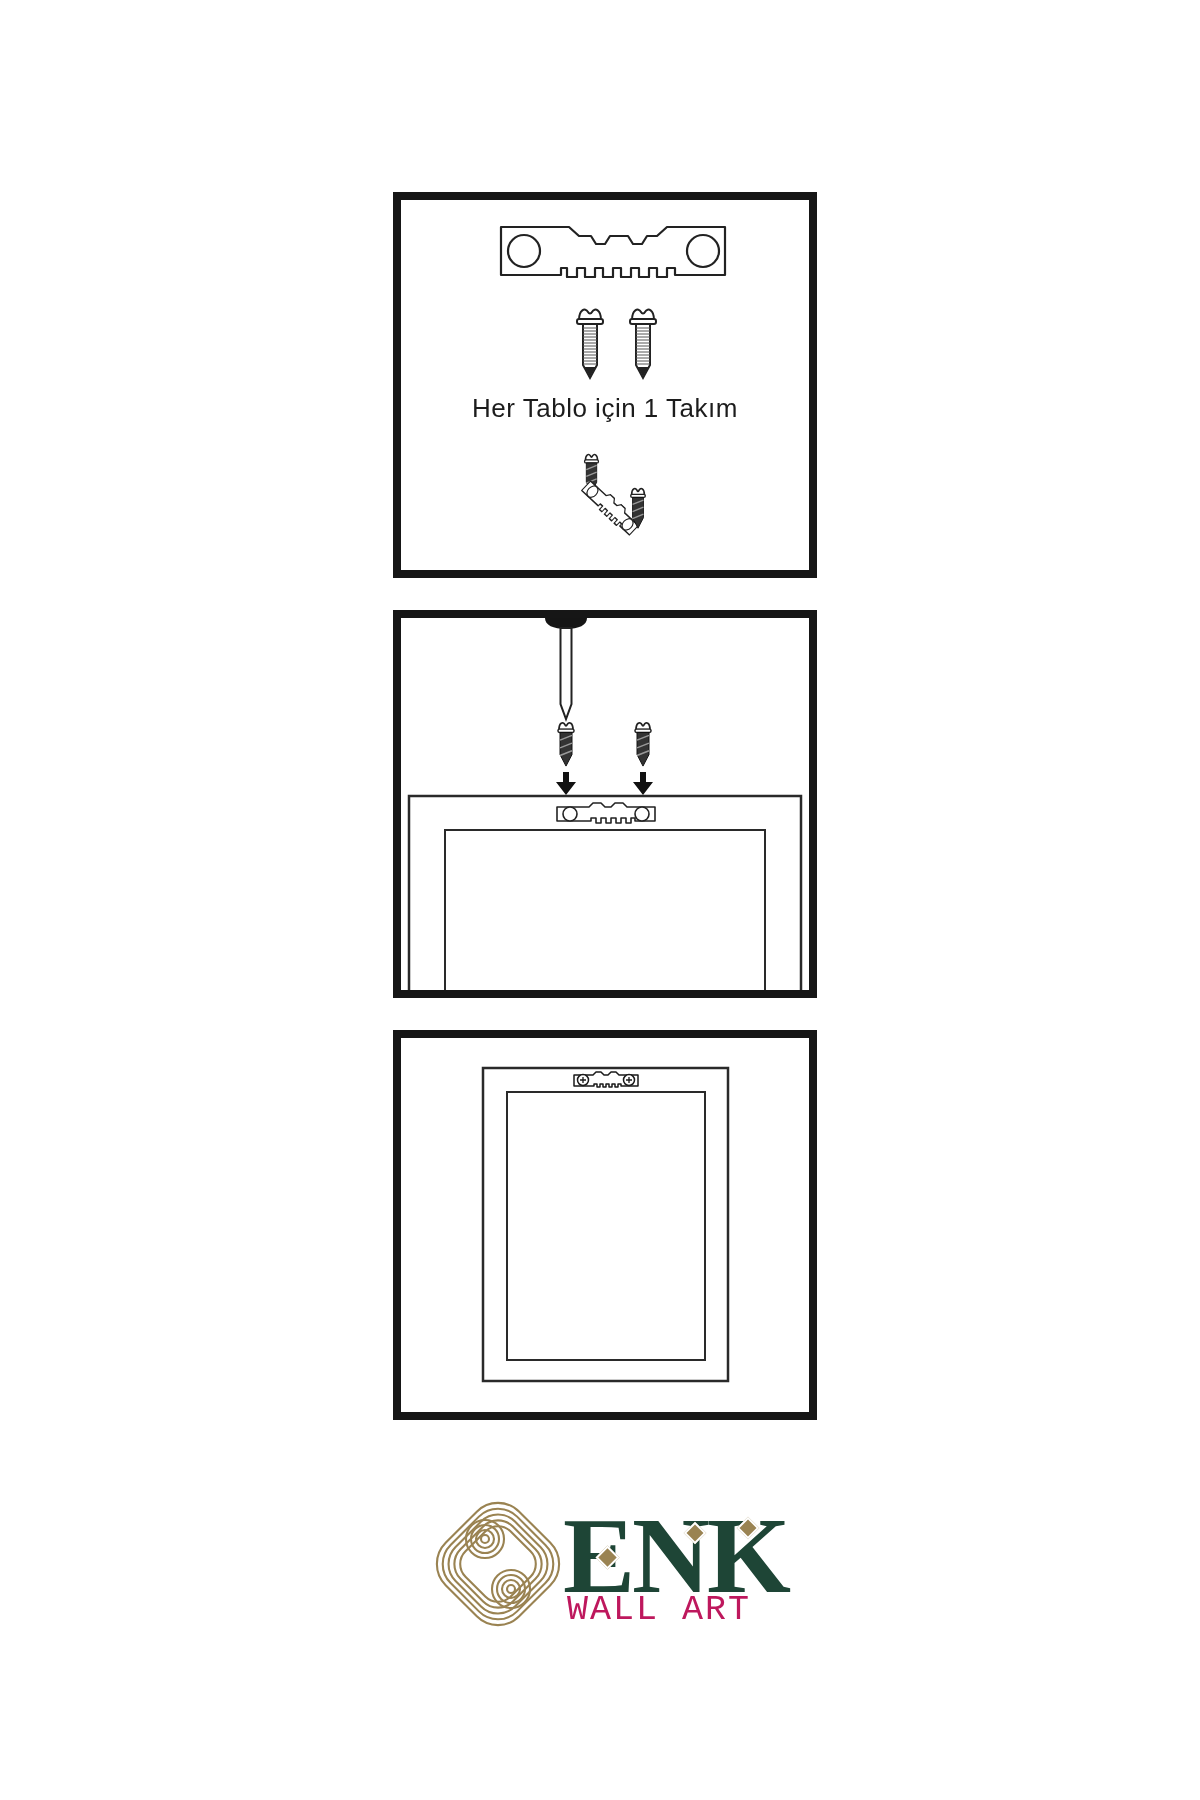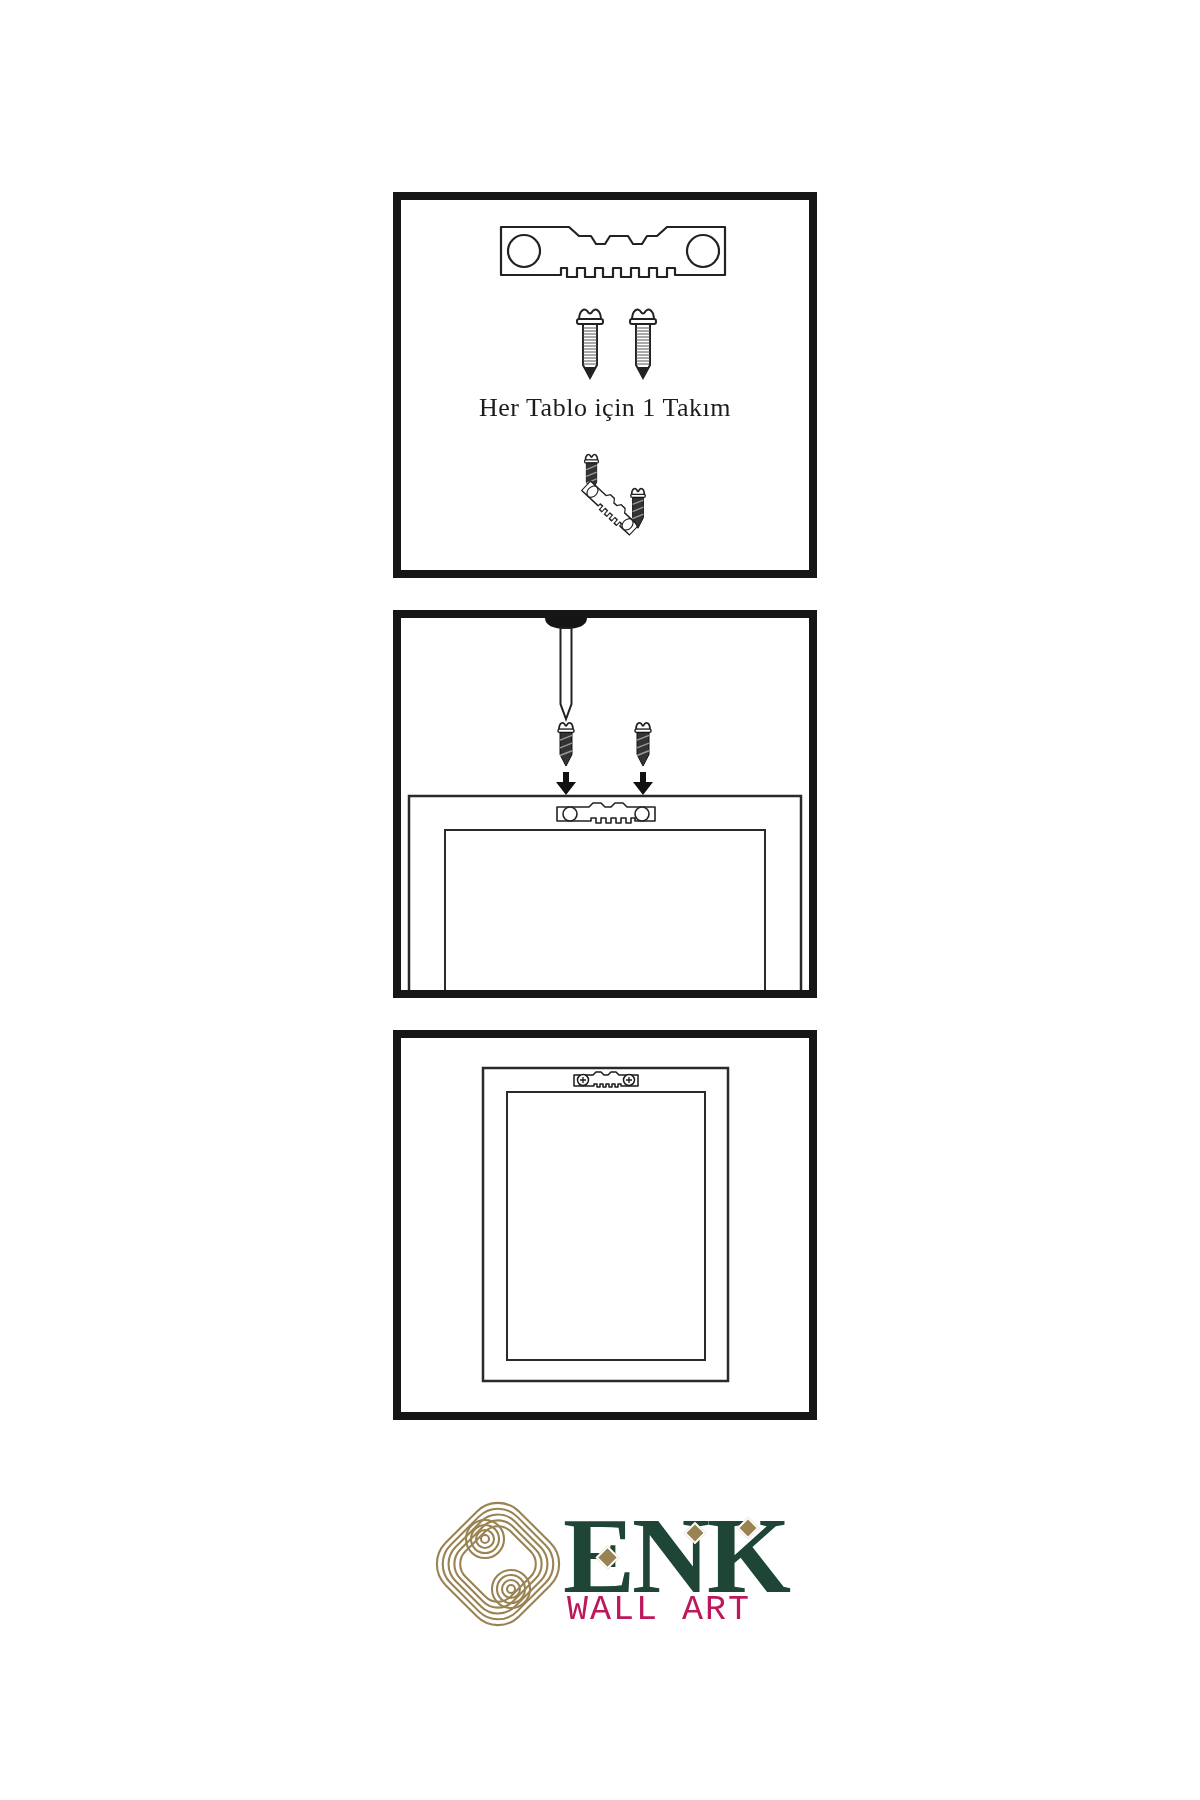--- a/index.html
+++ b/index.html
@@ -2,21 +2,21 @@
 <html><head>
 <meta charset="utf-8">
 <style>
   html,body{margin:0;padding:0;background:#fff;}
   .canvas{position:relative;width:1200px;height:1800px;background:#ffffff;overflow:hidden;
           font-family:"Liberation Serif", serif;}
   .panel{position:absolute;left:393px;width:424px;border:8px solid #161616;background:#fff;box-sizing:border-box;}
   .panel-inner{position:absolute;inset:0;overflow:hidden;}
   .panel-svg{position:absolute;left:0;top:0;display:block;}
   .caption{position:absolute;left:0;top:193px;width:100%;text-align:center;
-           font-size:26px;letter-spacing:0.5px;color:#1c1c1c;font-family:Liberation Serif, serif;}
+           font-size:26px;letter-spacing:0.5px;color:#1c1c1c;font-family:Liberation Sans, sans-serif;}
   
   .brand-name{position:absolute;left:563px;top:1502px;font-size:108px;line-height:108px;
               font-weight:bold;letter-spacing:-3px;color:#1e4536;font-family:"Liberation Serif",serif;}
   .brand-tagline{position:absolute;left:567px;top:1594px;font-size:35px;line-height:33px;
                  letter-spacing:2px;color:#be185d;font-family:Liberation Mono, monospace;}
   .diamond{position:absolute;background:#9a8352;border:2px solid #ffffff;transform:rotate(45deg);}
   .d1{left:599px;top:1549px;width:13px;height:13px;}
   .d2{left:687px;top:1525px;width:12px;height:12px;}
   .d3{left:740px;top:1520px;width:12px;height:12px;}
 </style>

